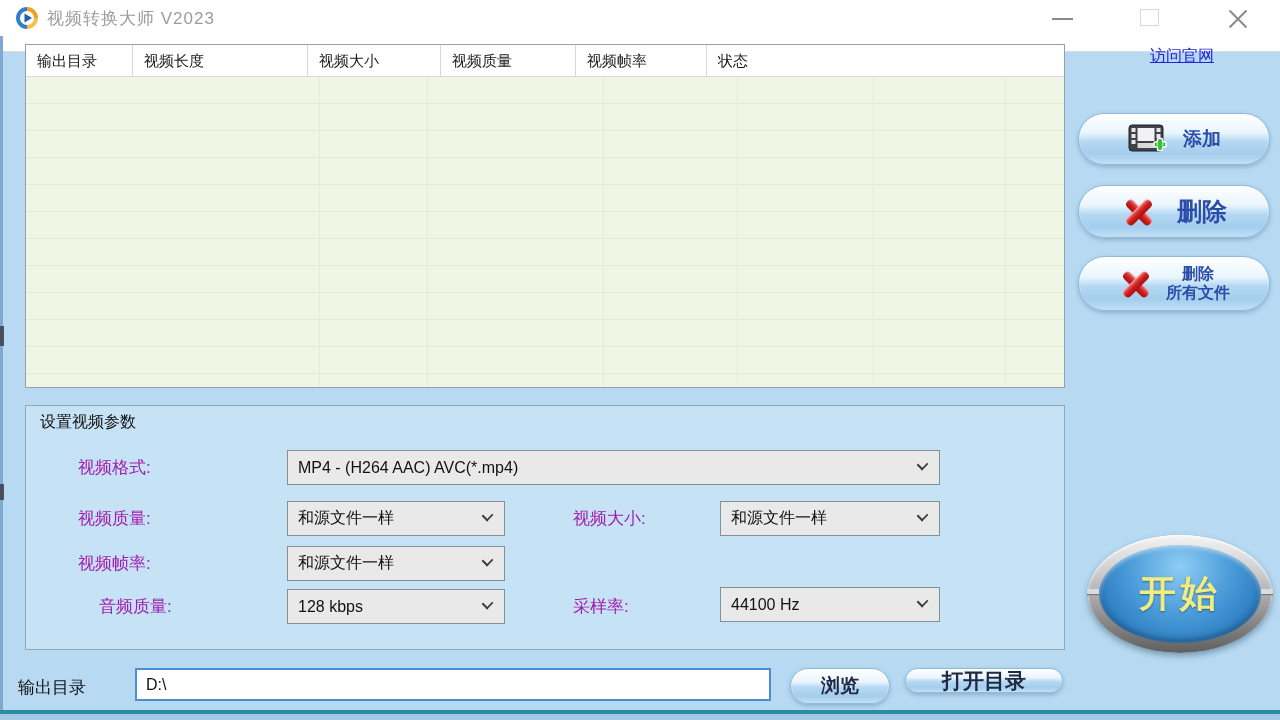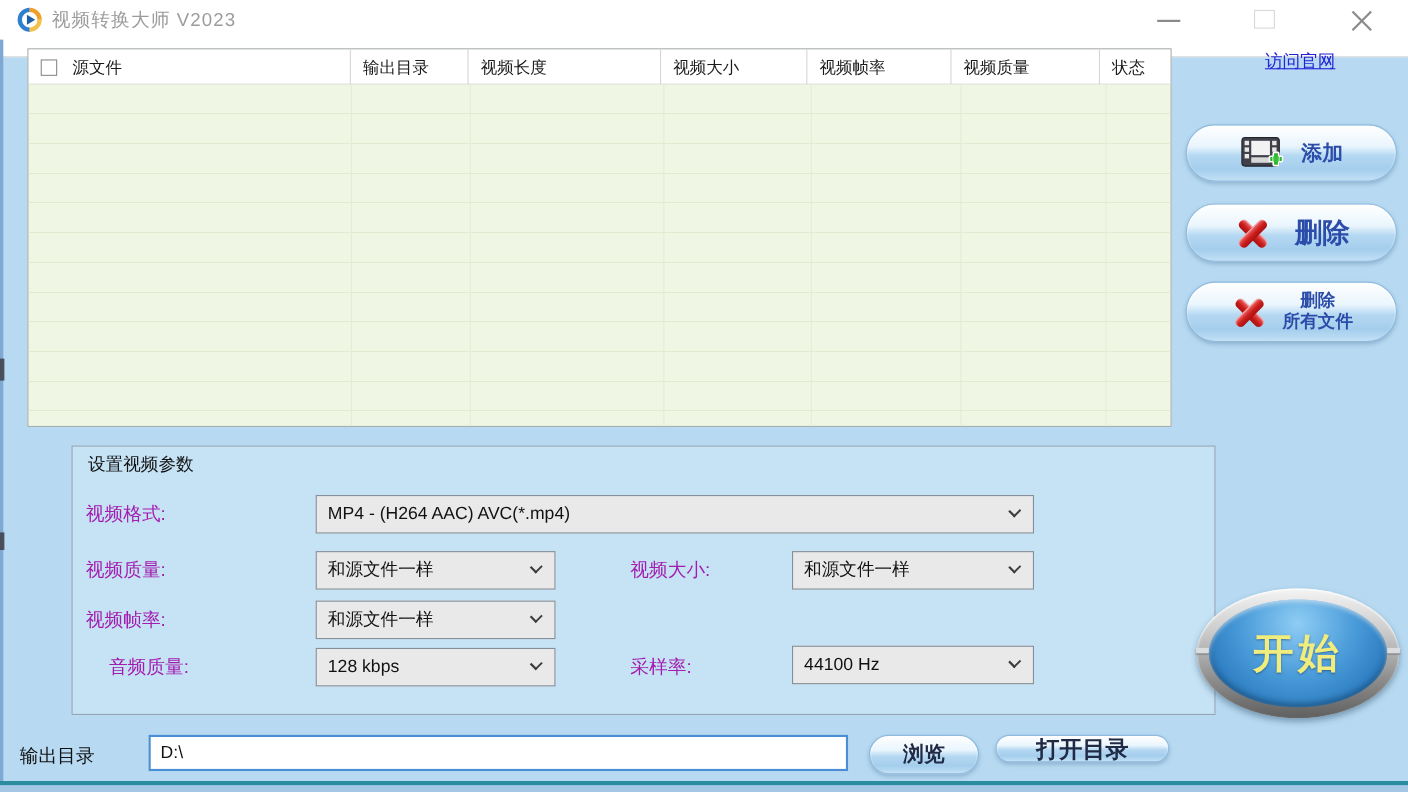--- a/index.html
+++ b/index.html
@@ -86,21 +86,21 @@
   .xicon::before,.xicon::after {
     content:""; position:absolute; left:2px; top:12px; width:32px; height:9px; border-radius:4px;
     background:linear-gradient(180deg,#ef6c6c,#cc1d1d 55%,#a81111);
     box-shadow:inset 0 1px 1px rgba(255,255,255,.5);
   }
   .xicon::before { transform:rotate(45deg); } .xicon::after { transform:rotate(-45deg); }
   .film-icon { width:40px; height:34px; flex:none; }
   
   .group {
     position:absolute; left:25px; top:405px; width:1040px; height:245px;
-    border:1px solid #96a6b4; background:#c6e2f5;margin-left:40px;
+    border:1px solid #96a6b4; background:#c6e2f5;
   }
   .group-title { position:absolute; left:14px; top:6px; font-size:16px; color:#111; }
   .field-label { position:absolute; font-size:17px; color:#a21caf; white-space:nowrap; }
   .combo {
     position:absolute; height:35px; background:#e9e9e9; border:1px solid #848f99;
     font-size:16px; color:#111; display:flex; align-items:center;
     padding-left:10px; cursor:pointer; white-space:nowrap;
   }
   .combo .chev {
     position:absolute; right:12px; top:9px; width:9px; height:9px;
@@ -157,38 +157,34 @@
 </div>
 
 <div class="edge-left"></div>
 <div class="artifact artifact-1"></div>
 <div class="artifact artifact-2"></div>
 <div class="edge-bottom-teal"></div>
 <div class="edge-bottom-blue"></div>
 
 <div class="file-table">
   <div class="table-head">
-    <div class="th th-src">
-      <div class="select-all"></div>
-      <span>源文件</span>
-    </div>
     <div class="th th-fmt">
         <span>输出目录</span>
       </div>
     <div class="th th-len">
         <span>视频长度</span>
       </div>
     <div class="th th-size">
         <span>视频大小</span>
       </div>
+    <div class="th th-qual">
+        <span>视频质量</span>
+      </div>
     <div class="th th-fps">
         <span>视频帧率</span>
-      </div>
-    <div class="th th-qual">
-        <span>视频质量</span>
       </div>
     <div class="th th-status">
         <span>状态</span>
       </div>
   </div>
   <div class="table-body"></div>
   <div class="vline" style="left:293px"></div>
   <div class="vline" style="left:401px"></div>
   <div class="vline" style="left:577px"></div>
   <div class="vline" style="left:711px"></div>

